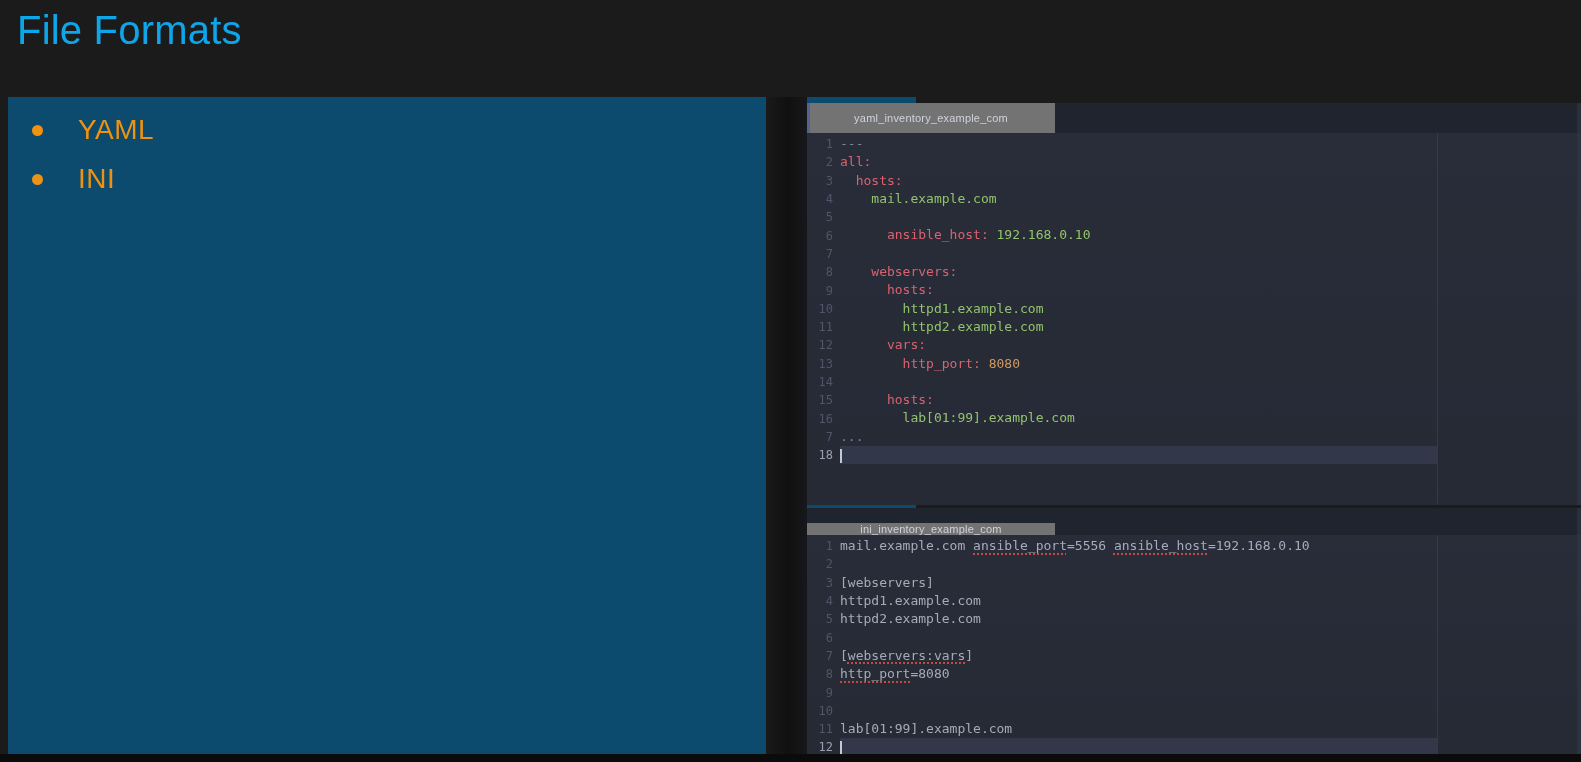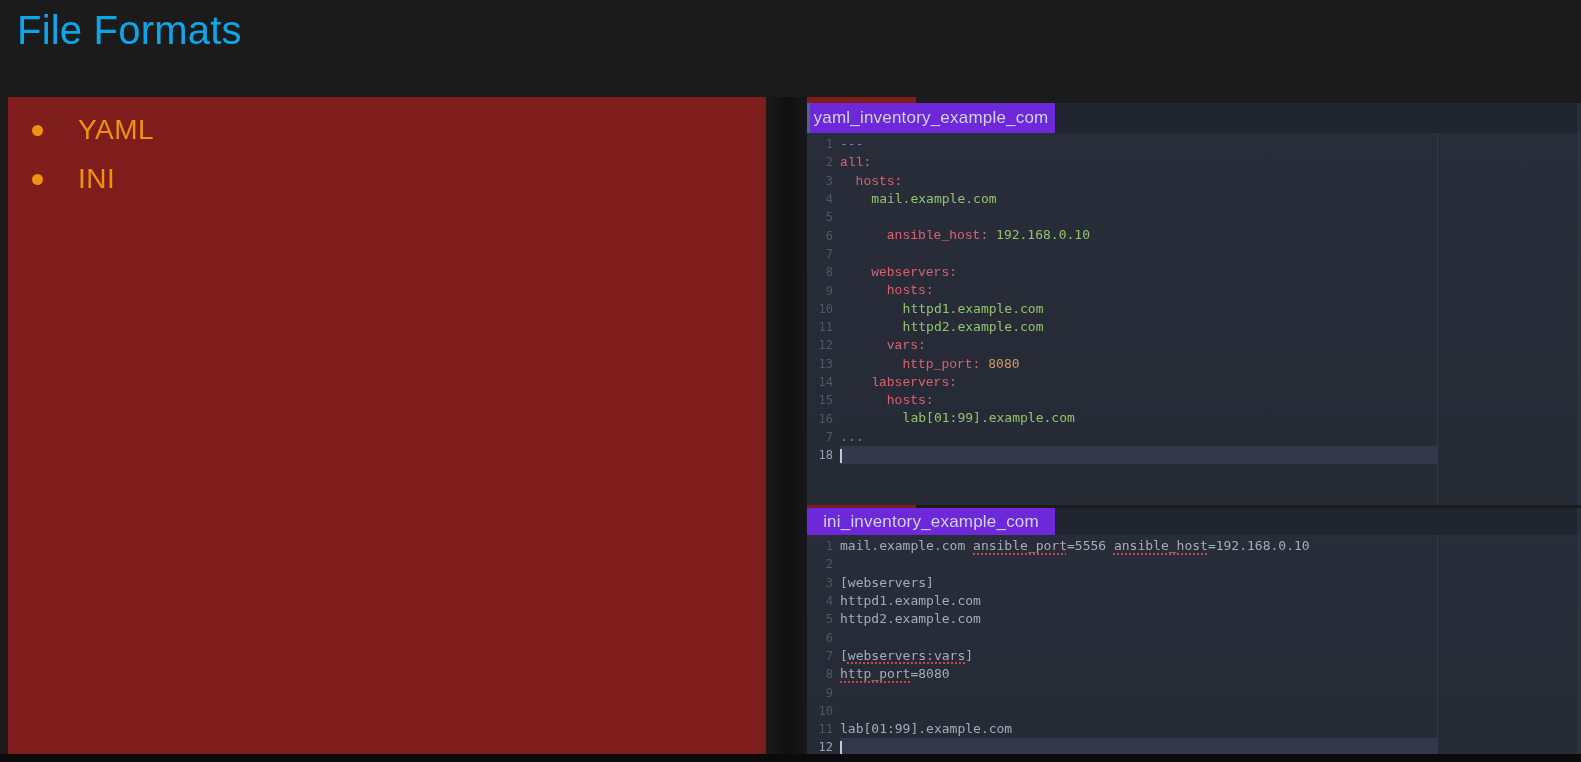--- a/index.html
+++ b/index.html
@@ -11,21 +11,21 @@
   }
   
   .page-title {
     position:absolute; left:17px; top:8px;
     font-size:40px; font-weight:300; letter-spacing:0.2px;
     color:#0ea5e9;
   }
   
   .content-panel {
     position:absolute; left:8px; top:97px; width:908px; height:658px;
-    background:#7f1d1d;
+    background:#0c4a6e;
   }
   .bullet-item { position:absolute; left:0; height:34px; display:flex; align-items:center; }
   .bullet-item.b0 { top:16px; }
   .bullet-item.b1 { top:65px; }
   .bullet-dot {
     position:absolute; left:24px; top:12px; width:11px; height:11px;
     border-radius:50%; background:#ee9211;
   }
   .bullet-label {
     margin-left:70px; font-size:28px; font-weight:400;
@@ -41,25 +41,25 @@
     position:absolute; left:807px; width:774px;
     background:linear-gradient(180deg,#292d39 0%, #262a35 100%);
   }
   .editor.yaml { top:103px; height:402px; }
   .editor.ini  { top:508px; height:247px; }
   .tabbar {
     position:relative; width:100%; background:#20242e;
     display:flex; align-items:stretch;
   }
   .editor.yaml .tabbar { height:30px; }
-  .editor.ini  .tabbar { height:27px; }
+  .editor.ini  .tabbar { height:27px;align-items:flex-end; }
   .tab {
-    position:relative; width:248px; background:#6d28d9;
+    position:relative; width:248px; background:#737373;
     display:flex; align-items:center; justify-content:center;
-    font-size:17px; letter-spacing:0.2px; color:#cfd3db;
+    font-size:11px; letter-spacing:0.2px; color:#cfd3db;
     cursor:default;
   }
   .tab-indicator {
     position:absolute; left:0; top:0; bottom:0; width:3px; background:#53648f;
   }
   .codearea {
     position:relative; width:100%; padding-top:2px;
     font-family:"DejaVu Sans Mono", monospace; font-size:13px;
   }
   .editor.yaml .codearea { height:372px; }
@@ -82,21 +82,21 @@
     overflow:hidden;
   }
   .line.active .ln { color:#97a0b2; }
   .line.active .codeln { background:#323749; }
   .cursor {
     display:inline-block; width:2px; height:14px; margin-right:-2px;
     background:#c2cad8; vertical-align:middle;
   }
   
   .t-d { color:#7a8292; }                 
-  .t-k { color:#da6270;font-family:Liberation Mono, monospace; }                 
+  .t-k { color:#da6270; }                 
   .t-s { color:#93c36c; }                 
   .t-n { color:#d09a62; }                 
   .t-p { color:#a5acb9; }                 
   .t-e {                                   
     color:#a5acb9;
     text-decoration:underline dotted #c64a44;
     text-decoration-thickness:2px;
     text-underline-offset:3px;
   }
   
@@ -139,21 +139,21 @@
         <div class="line"><span class="ln">4</span><span class="codeln"><span class="t-s">    mail.example.com</span></span></div>
         <div class="line"><span class="ln">5</span></div>
         <div class="line"><span class="ln">6</span><span class="codeln"><span class="t-k">      ansible_host:</span><span class="t-s"> 192.168.0.10</span></span></div>
         <div class="line"><span class="ln">7</span></div>
         <div class="line"><span class="ln">8</span><span class="codeln"><span class="t-k">    webservers:</span></span></div>
         <div class="line"><span class="ln">9</span><span class="codeln"><span class="t-k">      hosts:</span></span></div>
         <div class="line"><span class="ln">10</span><span class="codeln"><span class="t-s">        httpd1.example.com</span></span></div>
         <div class="line"><span class="ln">11</span><span class="codeln"><span class="t-s">        httpd2.example.com</span></span></div>
         <div class="line"><span class="ln">12</span><span class="codeln"><span class="t-k">      vars:</span></span></div>
         <div class="line"><span class="ln">13</span><span class="codeln"><span class="t-k">        http_port:</span><span class="t-n"> 8080</span></span></div>
-        <div class="line"><span class="ln">14</span><span class="codeln"><span class="t-k">    labservers:</span></span></div>
+        <div class="line"><span class="ln">14</span></div>
         <div class="line"><span class="ln">15</span><span class="codeln"><span class="t-k">      hosts:</span></span></div>
         <div class="line"><span class="ln">16</span><span class="codeln"><span class="t-s">        lab[01:99].example.com</span></span></div>
         <div class="line"><span class="ln">7</span><span class="codeln"><span class="t-d">...</span></span></div>
         <div class="line active"><span class="ln">18</span><span class="codeln"><span class="cursor"></span></span></div>
       </div>
     <div class="scroll-sliver"></div>
   </div>
 
   <div class="editor ini">
     <div class="tabbar">

